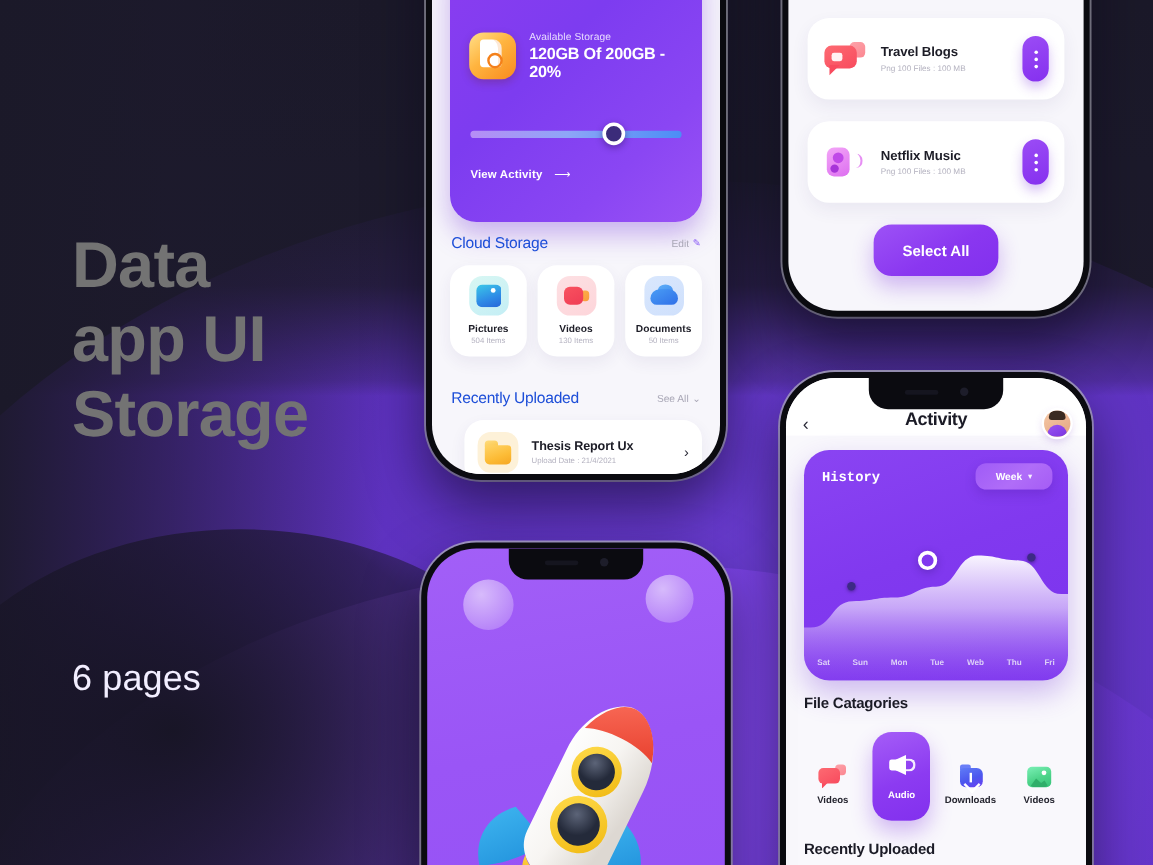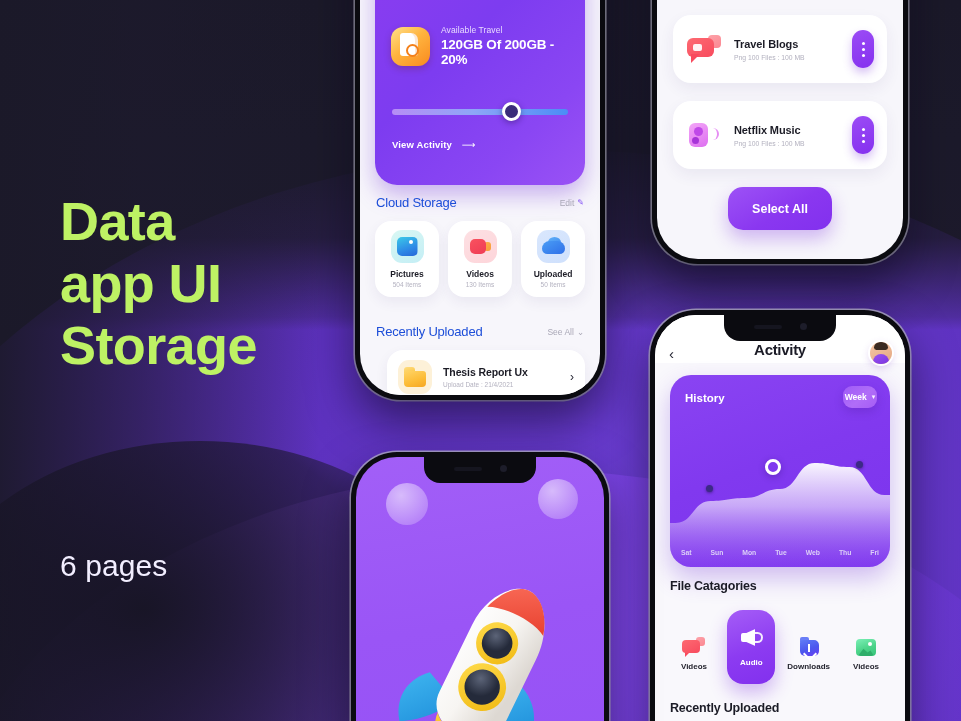--- a/index.html
+++ b/index.html
@@ -38,21 +38,21 @@
   .bg-dark-bottomleft {
     position:absolute; left:-80px; bottom:-140px; width:560px; height:420px;
     border-radius:50%;
     background:radial-gradient(ellipse at 40% 40%, rgba(22,20,34,0.95) 0%, rgba(24,21,38,0.6) 52%, rgba(28,24,46,0) 78%);
   }
 
   
   #hero { position:absolute; left:60px; top:190px; z-index:30; }
   #hero .title {
     font-size:54px; line-height:62px; font-weight:bold;
-    color:#bef264; letter-spacing:-0.6px;
+    color:#737373; letter-spacing:-0.6px;
   }
   #pages-label {
     position:absolute; left:60px; top:549px; z-index:30;
     font-size:30px; color:#f2eeff; font-weight:normal; letter-spacing:0.1px;
   }
 
   
   .phone {
     position:absolute; z-index:20;
     background:#0b0b10;
@@ -265,23 +265,23 @@
     content:""; position:absolute; left:4px; top:0px; width:14px; height:8px; border-radius:7px 7px 3px 3px;
     background:#3b2b22;
   }
 
   .hist-card {
     position:absolute; left:15px; right:15px; top:60px; height:192px; border-radius:21px;
     background:linear-gradient(160deg,#8a44f2 0%,#8139ef 45%,#7b33ee 100%);
     overflow:hidden;
     box-shadow:0 11px 24px rgba(110,45,215,0.3);
   }
-  .hist-title { position:absolute; left:15px; top:17px; font-size:11.5px; font-weight:bold; color:#ffffff; }
+  .hist-title { position:absolute; left:15px; top:17px; font-size:11.5px; font-weight:bold; color:#ffffff;font-family:Liberation Mono, monospace; }
   .hist-week {
-    position:absolute; right:13px; top:11px; width:34px; height:22px; border-radius:9px;
+    position:absolute; right:13px; top:11px; width:64px; height:22px; border-radius:9px;
     background:linear-gradient(140deg,#9f5bf7 0%,#b06df8 55%,#a55cf5 100%);
     color:#fff; font-size:8.5px; font-weight:bold;
     display:flex; align-items:center; justify-content:center; gap:5px;
     box-shadow:0 4px 9px rgba(70,25,150,0.25);
   }
   .hist-week .cd { font-size:7px; font-weight:normal; opacity:0.9;}
   .hist-chart { position:absolute; left:0; right:0; top:40px; bottom:0; }
   .hist-days {
     position:absolute; left:11px; right:11px; bottom:11px;
     display:flex; justify-content:space-between;
@@ -365,21 +365,21 @@
 <div id="pages-label">6 pages</div>
 
 <div class="phone" id="phone-a">
   <div class="screen">
     <div class="a-inner">
 
       <div class="storage-card">
         <div class="sc-row">
           <div class="sc-ficon"></div>
           <div>
-            <div class="sc-avail">Available Travel</div>
+            <div class="sc-avail">Available Storage</div>
             <div class="sc-amount">120GB Of 200GB - 20%</div>
           </div>
         </div>
         <div class="sc-track"></div>
         <div class="sc-knob"></div>
         <div class="sc-view">
           <span>View Activity</span>
           <span class="arr">⟶</span>
         </div>
       </div>
@@ -398,21 +398,21 @@
           <div class="cs-name">Pictures</div>
           <div class="cs-cnt">504 Items</div>
         </div>
         <div class="cs-card">
           <div class="cs-ic vid"></div>
           <div class="cs-name">Videos</div>
           <div class="cs-cnt">130 Items</div>
         </div>
         <div class="cs-card">
           <div class="cs-ic doc"></div>
-          <div class="cs-name">Uploaded</div>
+          <div class="cs-name">Documents</div>
           <div class="cs-cnt">50 Items</div>
         </div>
       </div>
 
       <div class="sec-head" style="top:491px;">
         <span class="h">Recently Uploaded</span>
         <span class="a">
           <span>See All</span>
           <span>⌄</span>
         </span>

